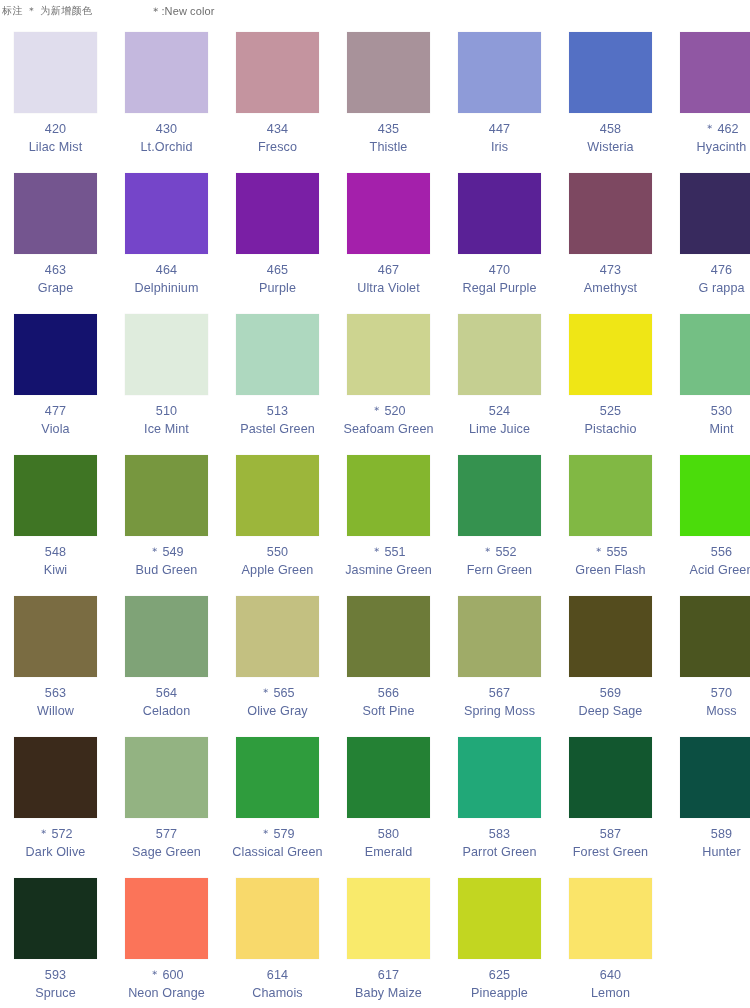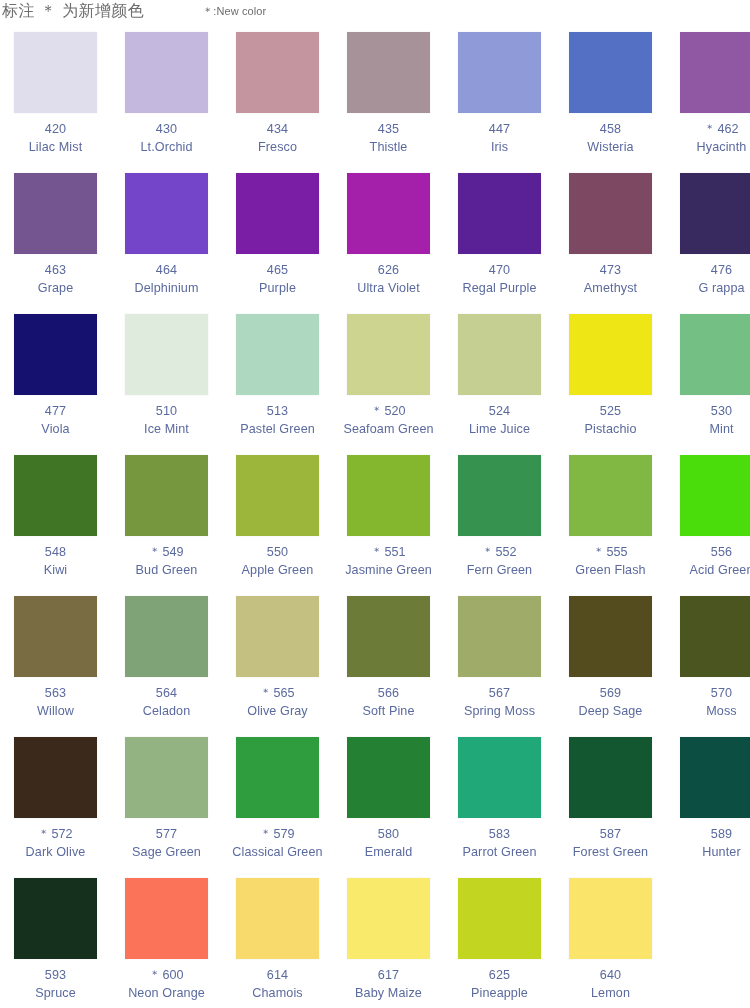--- a/index.html
+++ b/index.html
@@ -22,21 +22,21 @@
     position: absolute;
     top: 0;
     left: 0;
     width: 750px;
     height: 22px;
     display: flex;
     align-items: center;
     padding-left: 2px;
   }
   .legend-cn {
-    font-size: 16px;
+    font-size: 10px;
     color: #6d6d6d;
     letter-spacing: 0.4px;
     white-space: nowrap;
     font-family: "DejaVu Sans", sans-serif;
   }
   .legend-en {
     font-size: 11px;
     color: #6d6d6d;
     white-space: nowrap;
     margin-left: 58px;
@@ -166,21 +166,21 @@
     <div class="cell">
       <div class="chip" style="background-color: rgb(122, 31, 165);"></div>
       <div class="caption">
         <span class="code"><span>465</span></span>
         <span class="cname">Purple</span>
       </div>
     </div>
     <div class="cell">
       <div class="chip" style="background-color: rgb(164, 32, 171);"></div>
       <div class="caption">
-        <span class="code"><span>626</span></span>
+        <span class="code"><span>467</span></span>
         <span class="cname">Ultra Violet</span>
       </div>
     </div>
     <div class="cell">
       <div class="chip" style="background-color: rgb(90, 33, 150);"></div>
       <div class="caption">
         <span class="code"><span>470</span></span>
         <span class="cname">Regal Purple</span>
       </div>
     </div>

